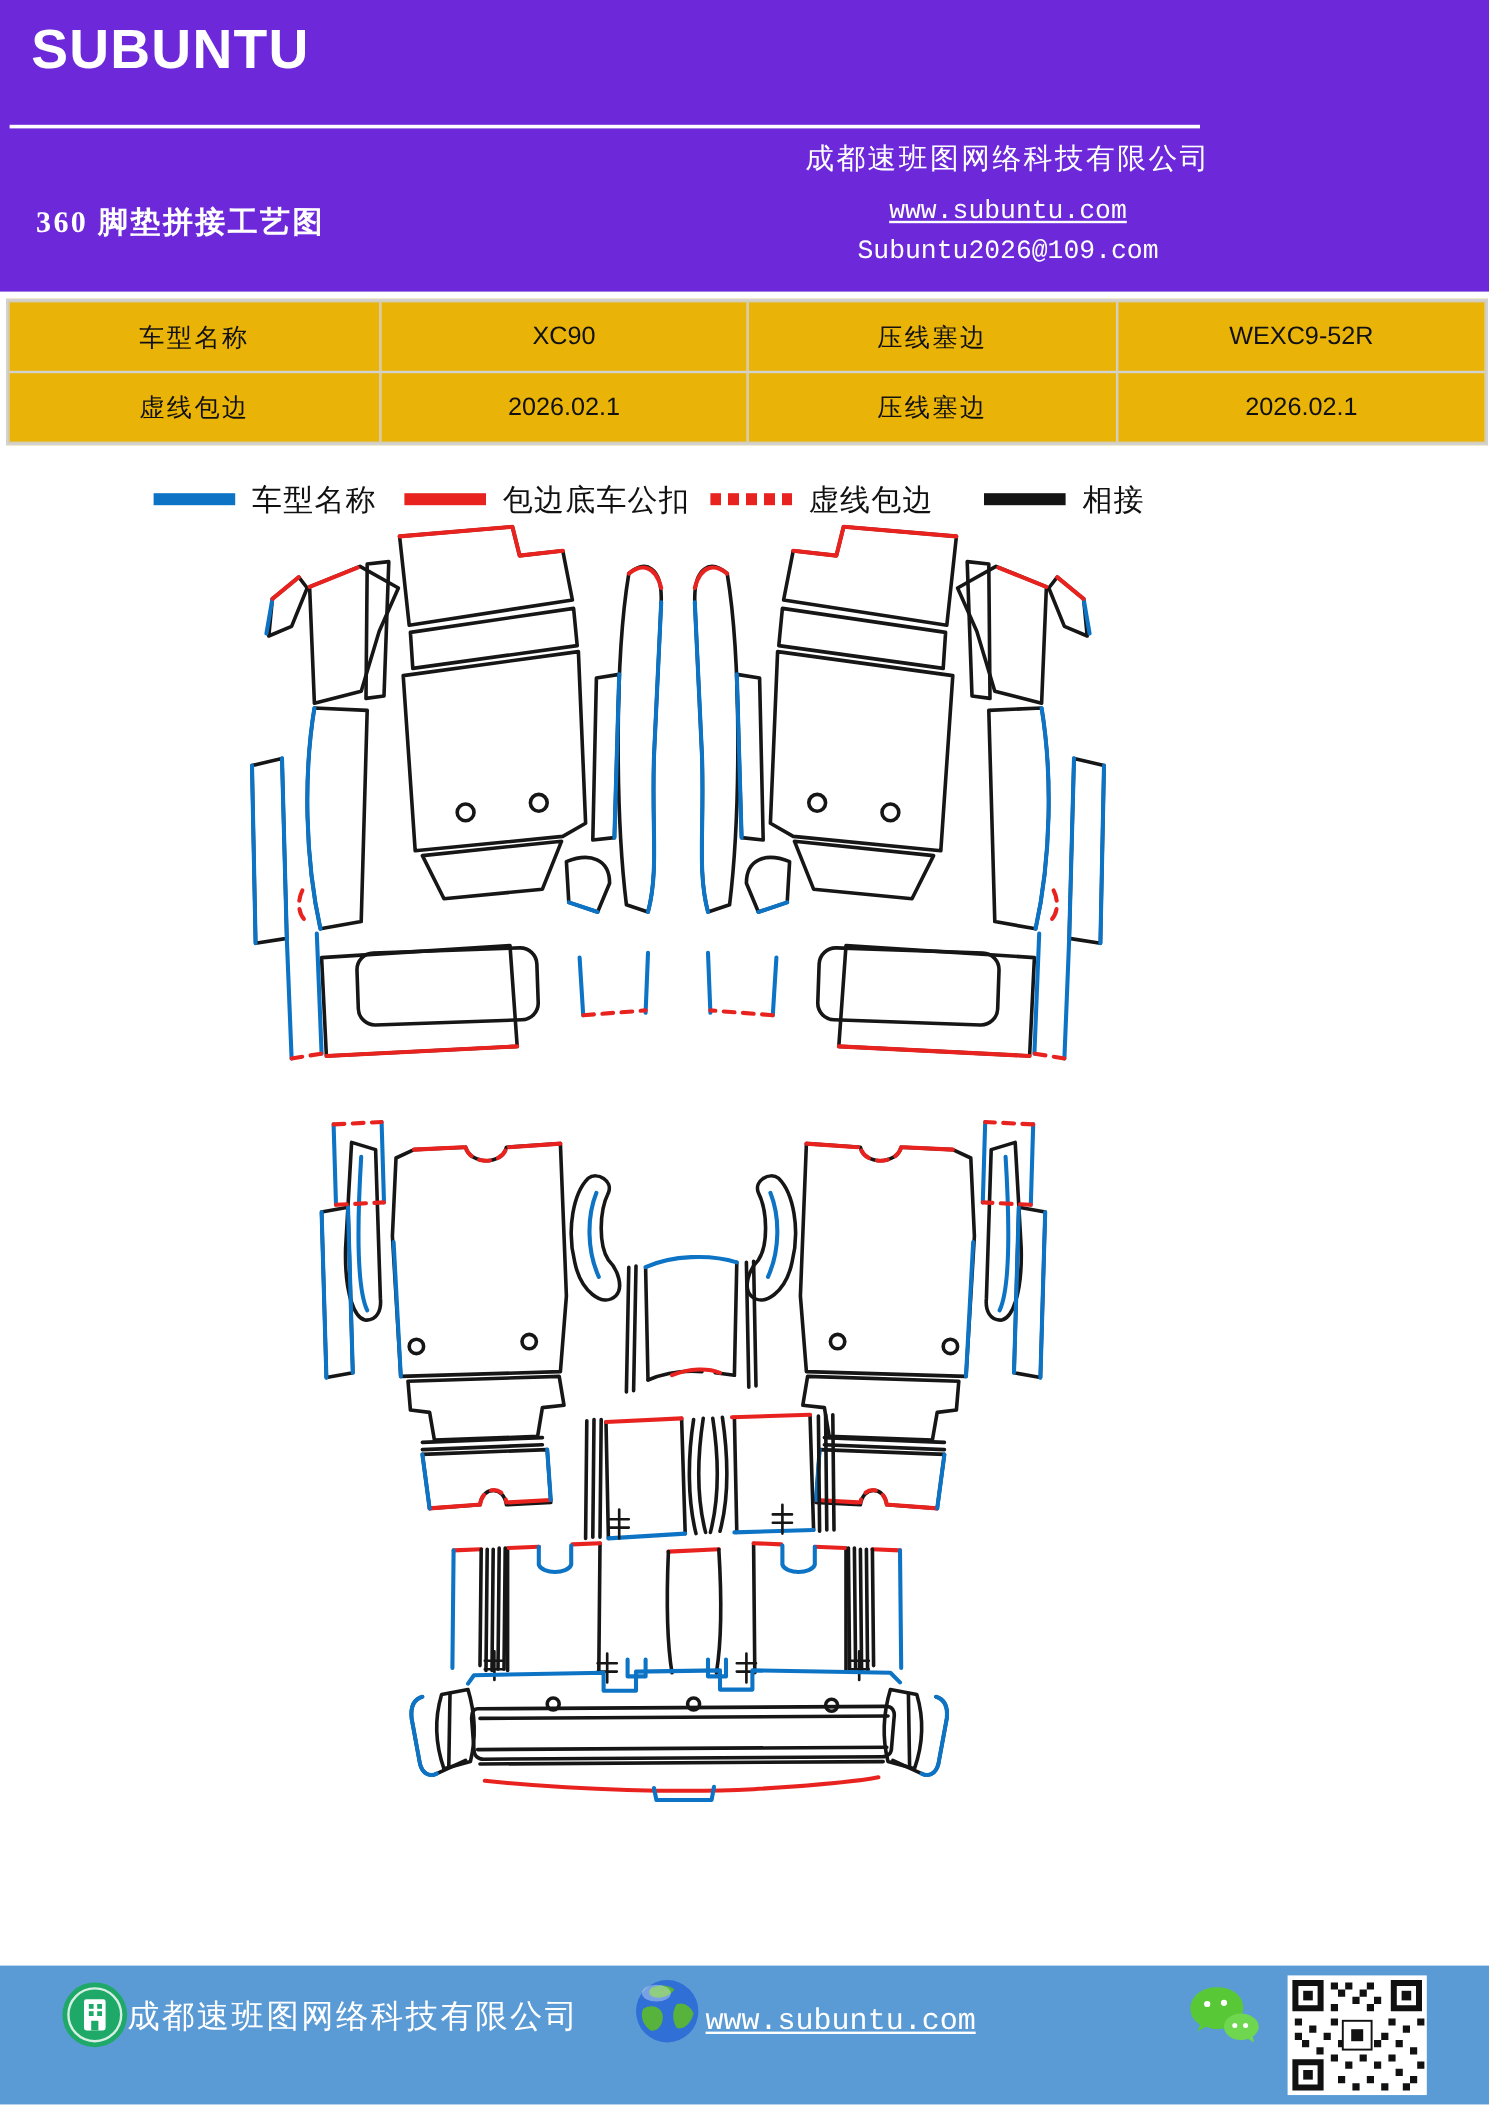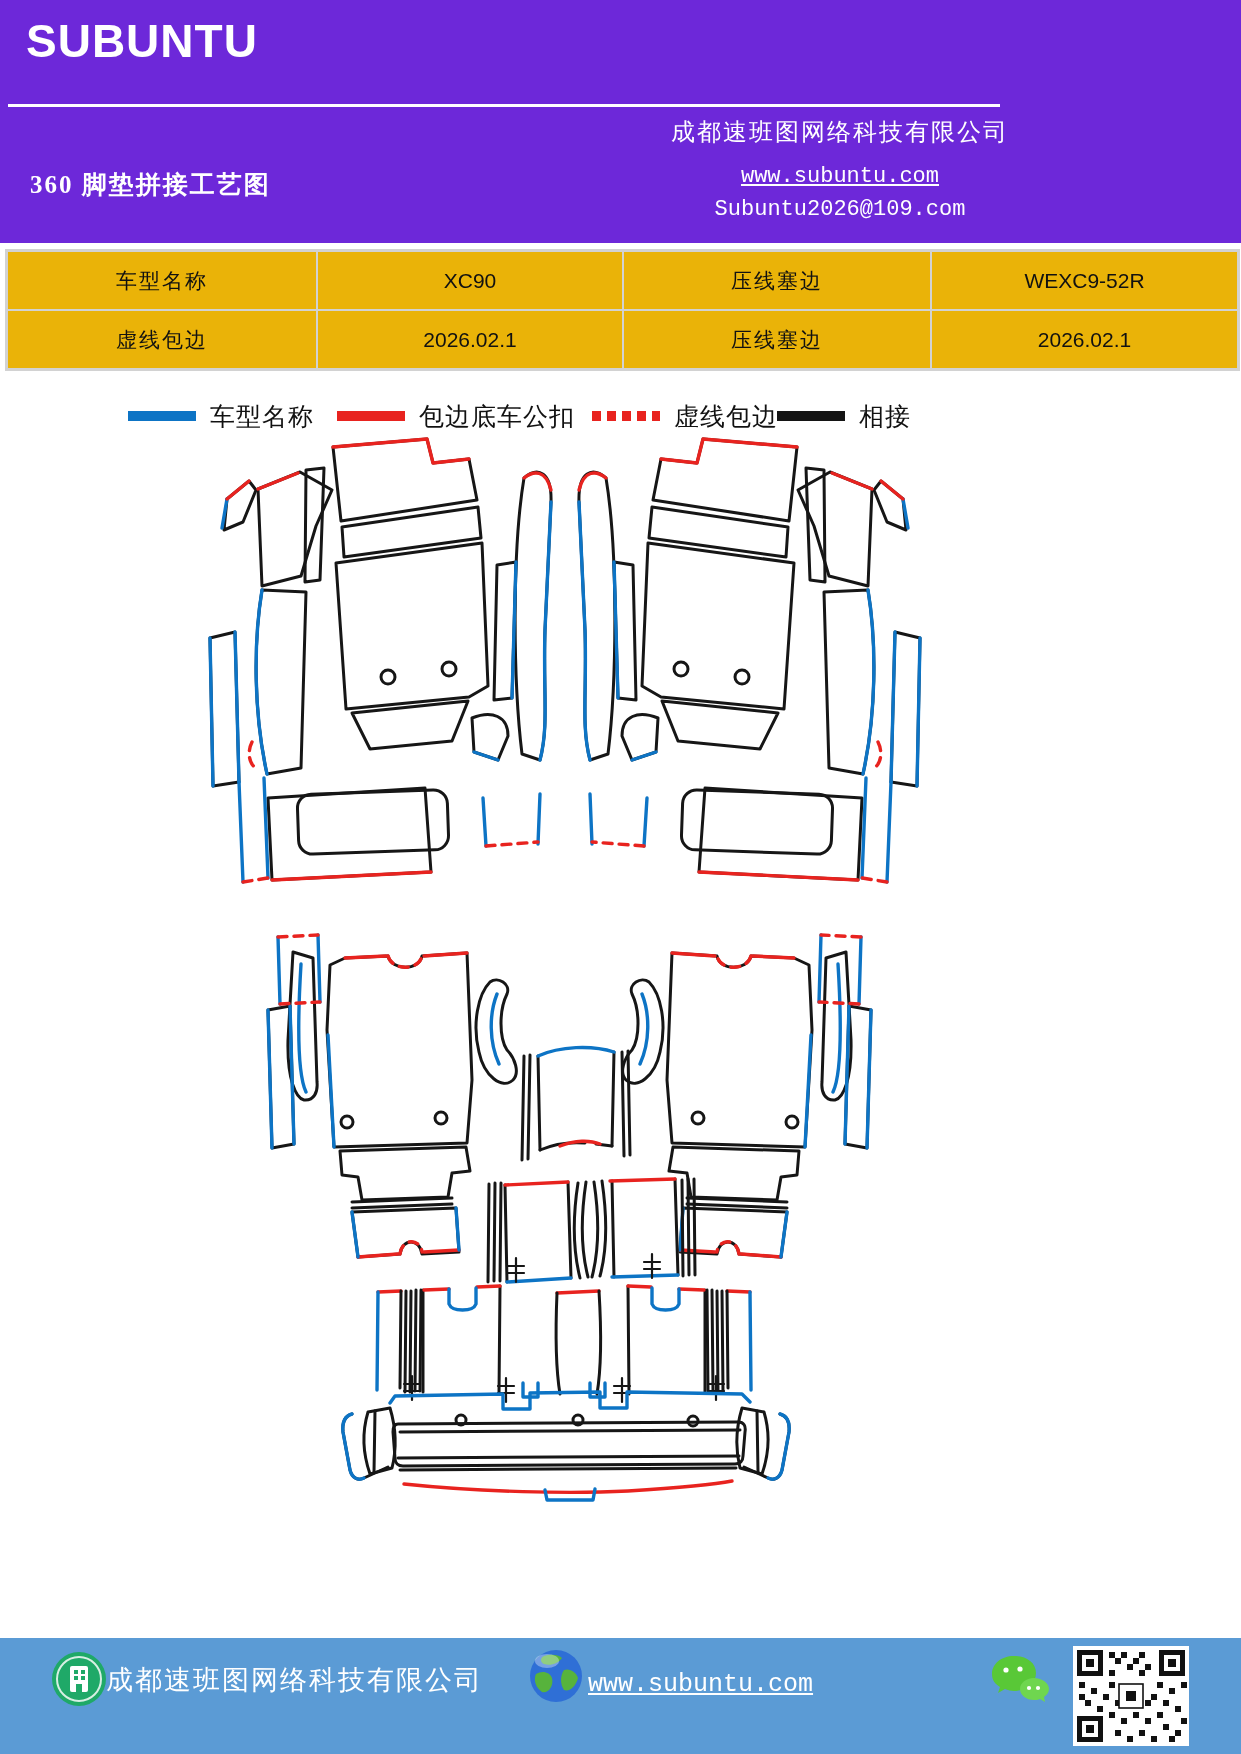--- a/index.html
+++ b/index.html
@@ -82,21 +82,21 @@
     <div class="legend-label">车型名称</div>
   </div>
   <div class="legend-item" style="left:337px">
     <div class="sw sw-red"></div>
     <div class="legend-label">包边底车公扣</div>
   </div>
   <div class="legend-item" style="left:592px">
     <div class="sw sw-dash"></div>
     <div class="legend-label">虚线包边</div>
   </div>
-  <div class="legend-item" style="left:777px">
+  <div class="legend-item" style="left:820px">
     <div class="sw sw-black"></div>
     <div class="legend-label">相接</div>
   </div>
 
   <svg id="diagram" width="1241" height="1130" viewBox="0 0 1241 1130">
 
     <g id="gFL">
       <path class="k" d="M227,119 L249,101 L256,110 L243,142 L224,150 Z"></path>
       <path class="k" d="M258,109 L300,92 L332,110 L316,146 L301,196 L262,206 Z"></path>
       <path class="k" d="M306,90 L324,88 L320,200 L305,202 Z"></path>

